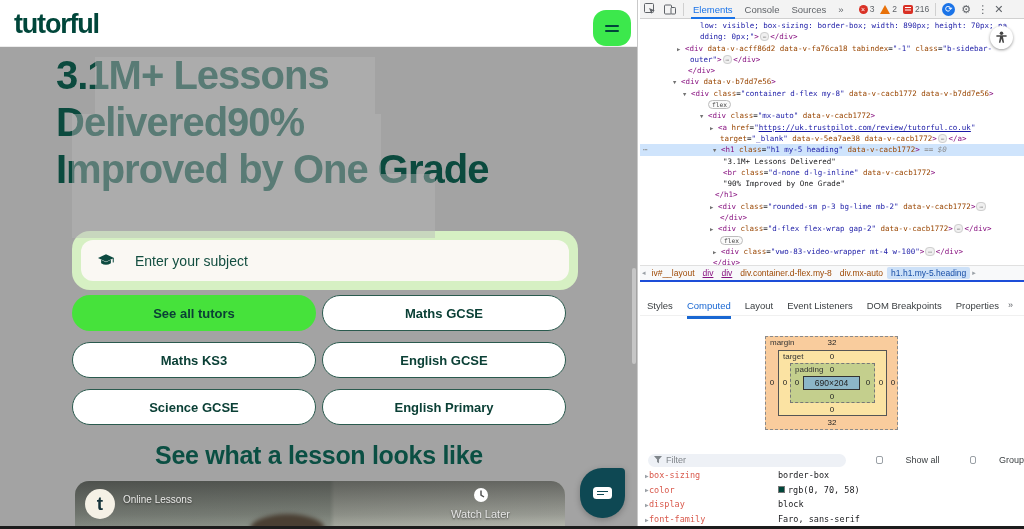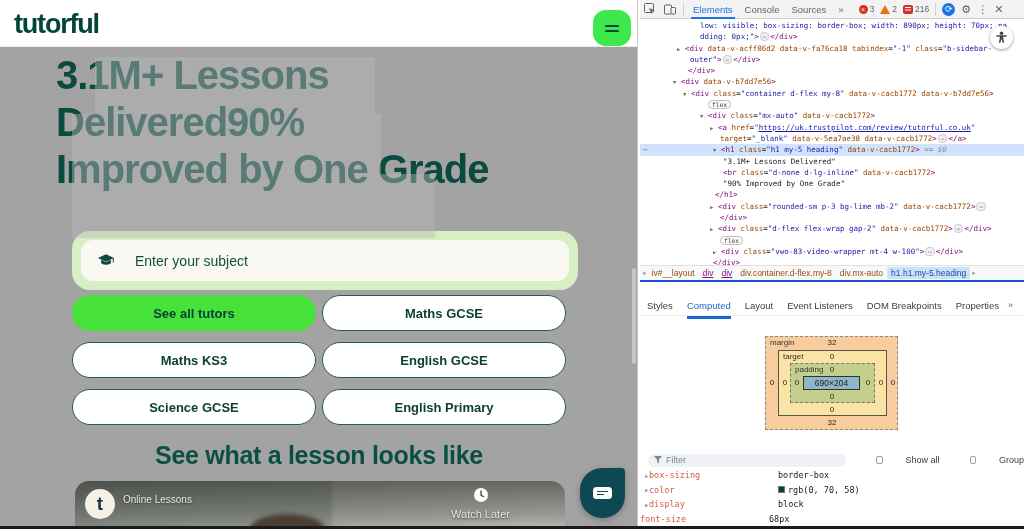--- a/index.html
+++ b/index.html
@@ -305,20 +305,25 @@
           <span class="prop-arrow">▶</span>
           <span class="prop-name">color</span>
           <span class="prop-val"><span class="swatch" style="background: rgb(0, 70, 58);"></span>rgb(0, 70, 58)</span>
         </div>
         <div class="prop-row">
           <span class="prop-arrow">▶</span>
           <span class="prop-name">display</span>
           <span class="prop-val">block</span>
         </div>
         <div class="prop-row">
+          <span class="prop-arrow">▶</span>
+          <span class="prop-name">font-family</span>
+          <span class="prop-val">Faro, sans-serif</span>
+        </div>
+        <div class="prop-row">
           <span class="prop-name">font-size</span>
           <span class="prop-val">68px</span>
         </div>
       </div>
   </div>
 
   <div class="cursor-person">
     <svg width="13" height="13" viewBox="0 0 14 14">
       <circle cx="7" cy="2.4" r="1.9" fill="#444"></circle>
       <path d="M1.5 4.6 H12.5 V6.1 H8.6 L9.8 12.6 H8.2 L7 8.4 L5.8 12.6 H4.2 L5.4 6.1 H1.5 Z" fill="#444"></path>

